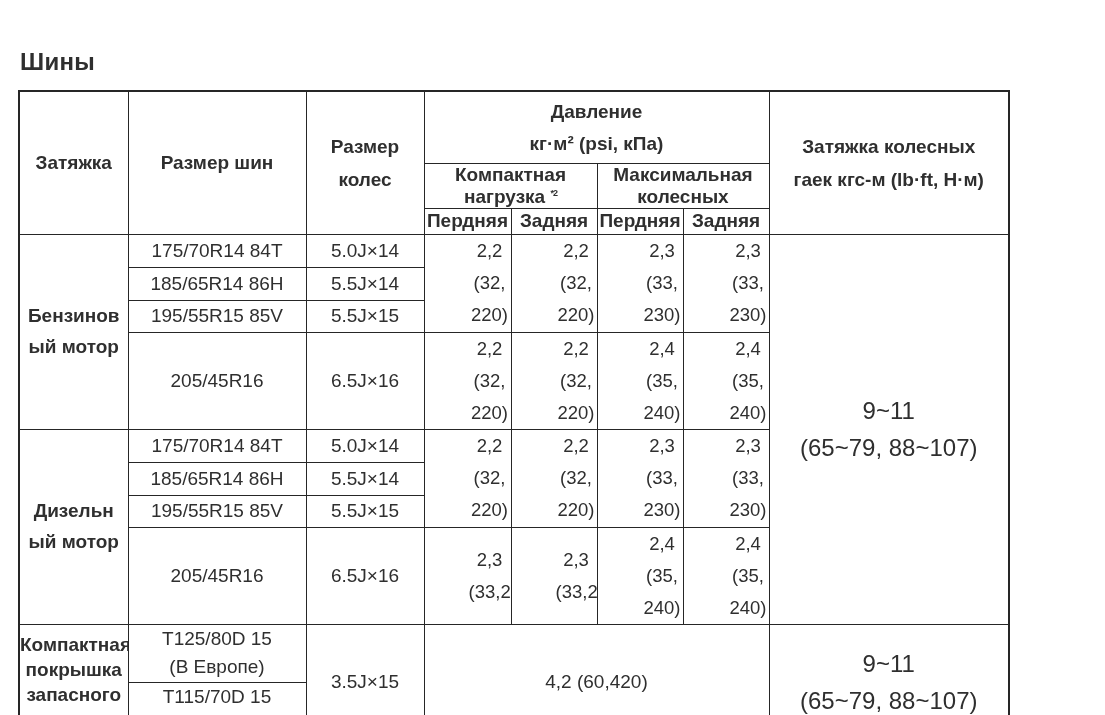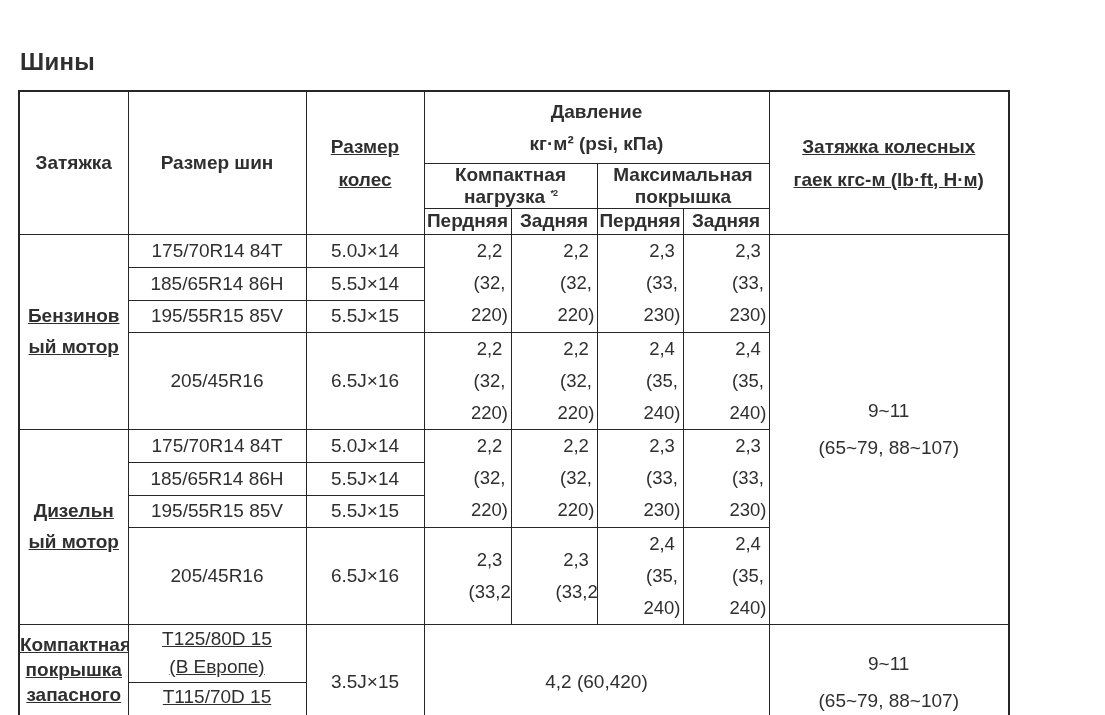--- a/index.html
+++ b/index.html
@@ -21,34 +21,34 @@
     width: 990px;
     border: 2.5px solid #262626;
   }
   table.spec td {
     border: 1.6px solid #262626;
     padding: 0;
     text-align: center; vertical-align: middle;
     font-size: 19px;
     overflow: hidden;
   }
-  .pre { white-space: pre-line; text-decoration: underline; }
+  .pre { white-space: pre-line; }
   .head-lg { font-weight: bold; font-size: 19px; line-height: 1.75; }
   .sub-head { font-weight: bold; font-size: 14.5px; }
   .sub-head sup { font-size: 9px; vertical-align: super; letter-spacing: -1px; }
   .axle-head { font-weight: bold; font-size: 17.5px; }
   .engine-label {
     font-weight: bold; font-size: 19px;
     text-align: left; padding-left: 3px;
     line-height: 1.6;
     margin-top: 24px;
   }
   .spare-label { font-weight: bold; font-size: 14.5px; line-height: 1.32; }
   .pressure span { display: block; line-height: 32px; font-size: 18.5px; padding-left: 44px; }
-  .torque span  { display: block; line-height: 37px; font-size: 19px; }
+  .torque span  { display: block; line-height: 37px; font-size: 24px; }
   .two-line { line-height: 1.5; }
   .spare-pressure { font-size: 18.5px; }
   .footnote {
     position: absolute; left: 20px; top: 668px;
     font-size: 17px;
   }
   .footnote sup { font-size: 11.5px; vertical-align: super; }
 </style>
 </head>
 <body>
@@ -77,21 +77,21 @@
 колес</td>
       <td colspan="4" class="head-lg">
         <span style="display:block; line-height:34px;">Давление</span>
         <span style="display:block; line-height:30px;">кг·м² (psi, кПа)</span>
       </td>
       <td rowspan="3" class="head-lg pre">Затяжка колесных
 гаек кгс-м (lb·ft, Н·м)</td>
     </tr>
     <tr style="height:27px">
       <td colspan="2" class="sub-head"><span>Компактная нагрузка</span> <sup>*2</sup></td>
-      <td colspan="2" class="sub-head">Максимальная покрышка</td>
+      <td colspan="2" class="sub-head">Максимальная колесных</td>
     </tr>
     <tr style="height:26px">
       <td class="axle-head">Пердняя</td>
       <td class="axle-head">Задняя</td>
       <td class="axle-head">Пердняя</td>
       <td class="axle-head">Задняя</td>
     </tr>
 
     <tr style="height:33px">
       <td rowspan="4" class="engine-label pre">Бензинов

